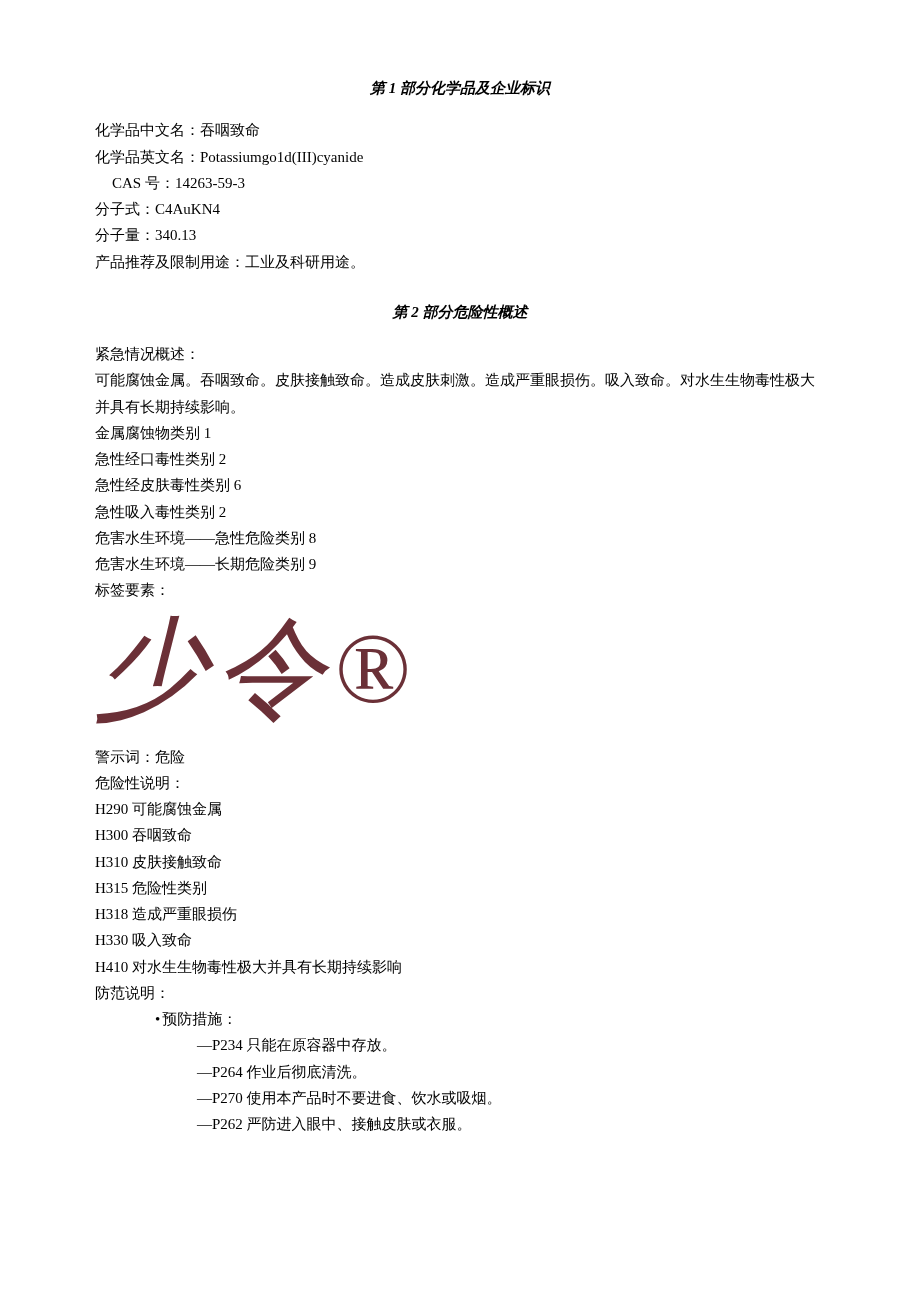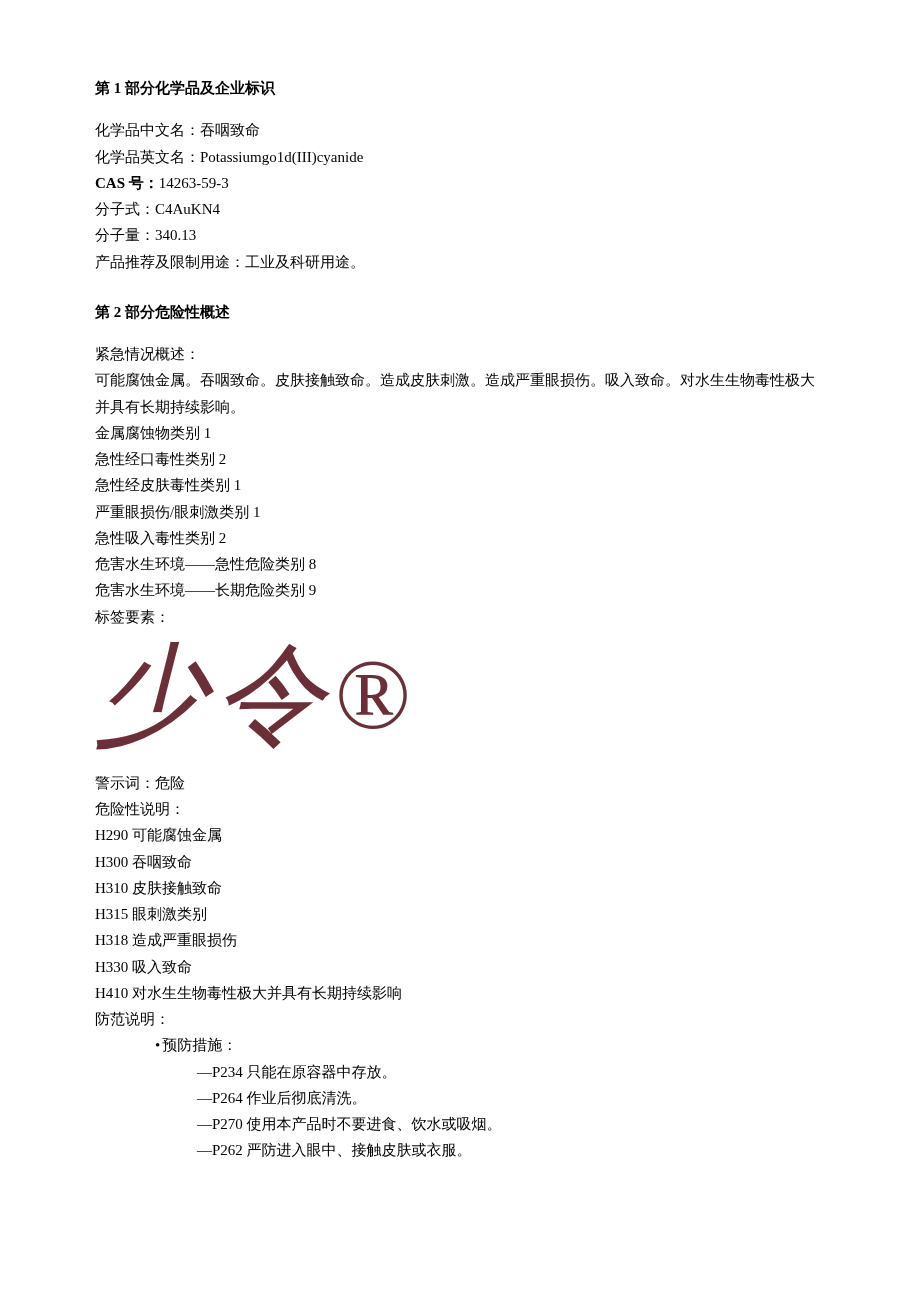--- a/index.html
+++ b/index.html
@@ -7,34 +7,37 @@
     font-size: 15px;
     line-height: 1.75;
     color: #000;
     background: #fff;
     margin: 0;
     padding: 60px 95px;
     width: 920px;
     box-sizing: border-box;
   }
   .section-title {
+    text-align: center;
     font-weight: bold;
     margin-bottom: 16px;
+    font-style: italic;
   }
   .section-title .num {
     font-family: "Times New Roman", serif;
   }
   .block {
     margin-bottom: 24px;
   }
   .line {
     margin: 0;
   }
   .bold-label {
-    font-weight: bold;
+    font-weight: normal;
+    margin-left: 17px;
   }
   .watermark {
     font-family: "STKaiti", "KaiTi", serif;
     font-size: 110px;
     color: #6b3037;
     line-height: 1;
     display: flex;
     align-items: center;
     gap: 10px;
     margin: 10px 0 20px 0;
@@ -95,43 +98,42 @@
 <p class="section-title">
   <span>第 </span><span class="num">2</span><span> 部分危险性概述</span>
 </p>
 
 <div class="block">
   <p class="line">紧急情况概述：</p>
   <p class="line">可能腐蚀金属。吞咽致命。皮肤接触致命。造成皮肤刺激。造成严重眼损伤。吸入致命。对水生生物毒性极大并具有长期持续影响。</p>
 
   <p class="line">金属腐蚀物类别 1</p>
   <p class="line">急性经口毒性类别 2</p>
-  <p class="line">急性经皮肤毒性类别 1</p>
-  <p class="line">严重眼损伤/眼刺激类别 1</p>
+  <p class="line">急性经皮肤毒性类别 6</p>
   <p class="line">急性吸入毒性类别 2</p>
   <p class="line">危害水生环境——急性危险类别 8</p>
   <p class="line">危害水生环境——长期危险类别 9</p>
 
   <p class="line">标签要素：</p>
 
   <div class="watermark">
     <span class="char">少</span>
     <span class="char">令</span>
     <span class="reg">®</span>
   </div>
 
   <p class="line">
     <span>警示词：</span><span>危险</span>
   </p>
 
   <p class="line">危险性说明：</p>
   <p class="line">H290 可能腐蚀金属</p>
   <p class="line">H300 吞咽致命</p>
   <p class="line">H310 皮肤接触致命</p>
-  <p class="line">H315 眼刺激类别</p>
+  <p class="line">H315 危险性类别</p>
   <p class="line">H318 造成严重眼损伤</p>
   <p class="line">H330 吸入致命</p>
   <p class="line">H410 对水生生物毒性极大并具有长期持续影响</p>
 
   <p class="line">防范说明：</p>
 
   <p class="line indent1 bullet"><span>预防措施：</span></p>
 
   <p class="line indent2 dash"><span>P234 只能在原容器中存放。</span></p>
   <p class="line indent2 dash"><span>P264 作业后彻底清洗。</span></p>

